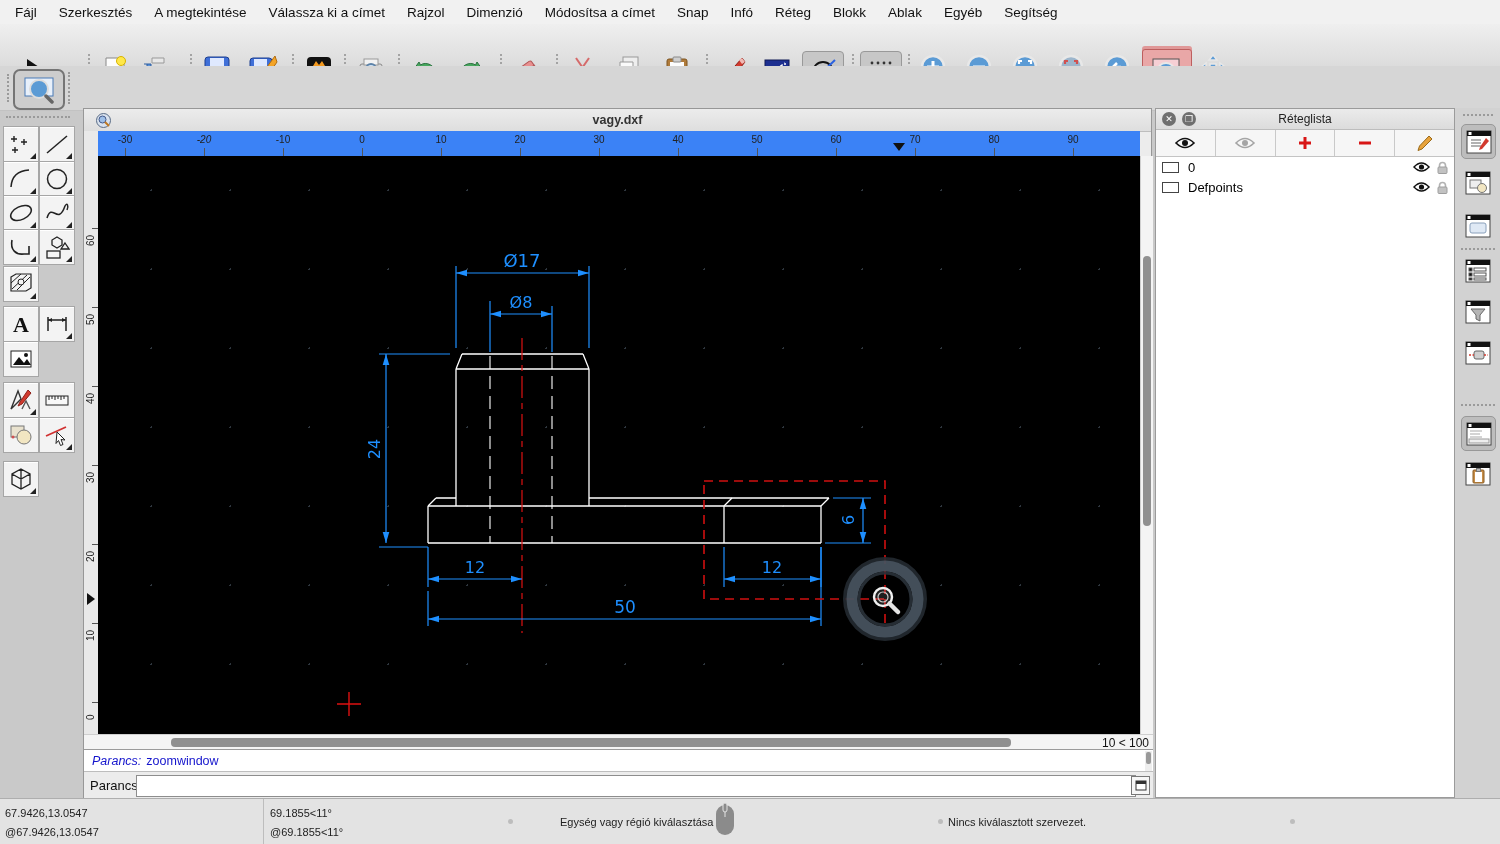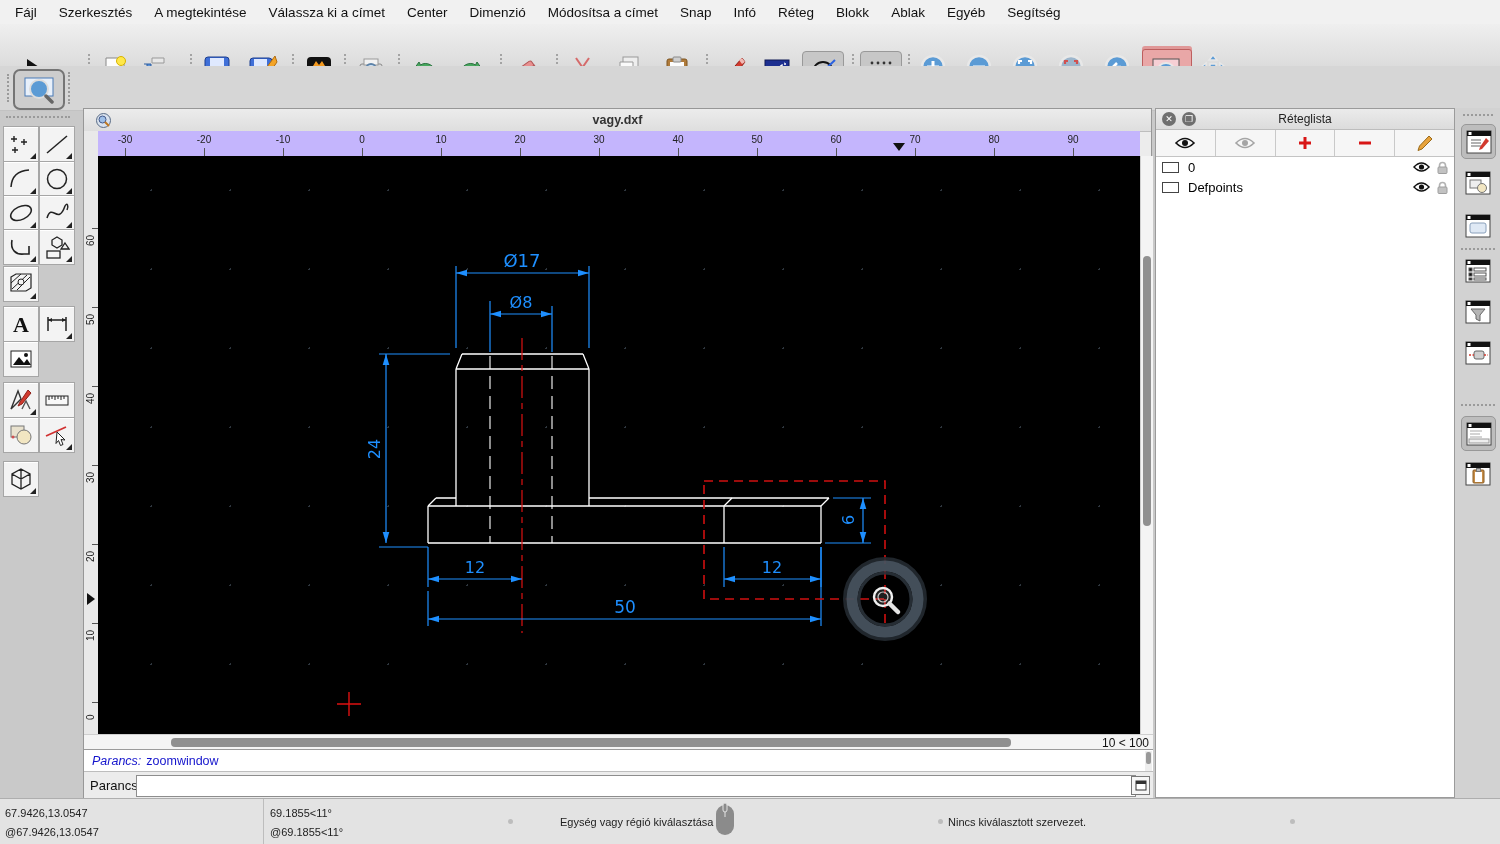--- a/index.html
+++ b/index.html
@@ -26,21 +26,21 @@
   .dots-h{position:absolute;height:3px;border-top:2px dotted #9a9a9a;}
   
   .pal{position:absolute;width:34px;height:34px;background:#f3f3f3;border:1px solid #a6a6a6;
        box-shadow:inset 0 1px 0 #fff;display:flex;align-items:center;justify-content:center;}
   .pal.fly::after{content:"";position:absolute;right:2px;bottom:2px;border-left:6px solid transparent;border-bottom:6px solid #222;}
   
   #docwin{position:absolute;left:83px;top:108px;width:1069px;height:690px;background:#ececec;border:1px solid #979797;box-sizing:border-box;}
   #doc-titlebar{position:absolute;left:0;top:0;width:100%;height:22px;background:linear-gradient(#ececec,#dedede);
                 border-bottom:1px solid #bdbdbd;display:flex;align-items:center;}
   #doc-title{position:absolute;left:0;width:100%;text-align:center;font-size:12.5px;font-weight:bold;color:#333;}
-  #hruler{position:absolute;left:14px;top:22px;width:1042px;height:25px;background:#c4b5fd;overflow:hidden;border-bottom:5px solid #0f766e;}
+  #hruler{position:absolute;left:14px;top:22px;width:1042px;height:25px;background:#3b82f6;overflow:hidden;border-bottom:5px solid #0f766e;}
   .hrl{position:absolute;top:3px;transform:translateX(-50%);font-size:10px;color:#222;}
   .hrt{position:absolute;top:17px;width:1px;height:8px;background:#555;}
   #hmark{position:absolute;top:12px;width:0;height:0;border-left:6px solid transparent;border-right:6px solid transparent;border-top:8px solid #111;transform:translateX(-6px);}
   #cornercell{position:absolute;left:0;top:22px;width:14px;height:25px;background:#e9e9e9;}
   #vruler{position:absolute;left:0;top:47px;width:14px;height:578px;background:#e9e9e9;overflow:hidden;}
   .vrl{position:absolute;left:1px;transform:translateY(6px) rotate(-90deg);transform-origin:6px 6px;font-size:10px;color:#222;}
   .vrt{position:absolute;left:8px;height:1px;width:6px;background:#555;}
   #vmark{position:absolute;left:3px;width:0;height:0;border-top:6px solid transparent;border-bottom:6px solid transparent;border-left:8px solid #111;transform:translateY(-6px);}
   #canvas{position:absolute;left:14px;top:47px;width:1042px;height:578px;background:#000;
           background-image:radial-gradient(rgba(120,140,160,.38) 1px,transparent 1px);background-size:79px 79px;background-position:14px 74px;}
@@ -82,21 +82,21 @@
 </head>
 <body>
 
 <div id="app">
 
   <div id="menubar">
       <span class="menu-item">Fájl</span>
       <span class="menu-item">Szerkesztés</span>
       <span class="menu-item">A megtekintése</span>
       <span class="menu-item">Válassza ki a címet</span>
-      <span class="menu-item">Center</span>
+      <span class="menu-item">Rajzol</span>
       <span class="menu-item">Dimenzió</span>
       <span class="menu-item">Módosítsa a címet</span>
       <span class="menu-item">Snap</span>
       <span class="menu-item">Infó</span>
       <span class="menu-item">Réteg</span>
       <span class="menu-item">Blokk</span>
       <span class="menu-item">Ablak</span>
       <span class="menu-item">Egyéb</span>
       <span class="menu-item">Segítség</span>
     </div>
@@ -419,21 +419,21 @@
           <circle cx="6.5" cy="6.5" r="3.5" fill="#9fc0e8" stroke="#44598a"></circle>
           <line x1="9" y1="9" x2="13" y2="13" stroke="#c07820" stroke-width="2"></line>
         </svg>
       <div id="doc-title">vagy.dxf</div>
     </div>
     <div id="cornercell"></div>
     <div id="hruler">
         <div id="hmark" style="left:801px"></div>
         <div class="hrl" style="left: 27px;">-30</div>
         <div class="hrt" style="left: 27px;"></div>
-        <div class="hrl" style="left: 106px;">-20</div>
+        <div class="hrl" style="left: 106px; font-style: italic;">-20</div>
         <div class="hrt" style="left: 106px;"></div>
         <div class="hrl" style="left: 185px;">-10</div>
         <div class="hrt" style="left: 185px;"></div>
         <div class="hrl" style="left: 264px;">0</div>
         <div class="hrt" style="left: 264px;"></div>
         <div class="hrl" style="left: 343px;">10</div>
         <div class="hrt" style="left: 343px;"></div>
         <div class="hrl" style="left: 422px;">20</div>
         <div class="hrt" style="left: 422px;"></div>
         <div class="hrl" style="left: 501px;">30</div>

